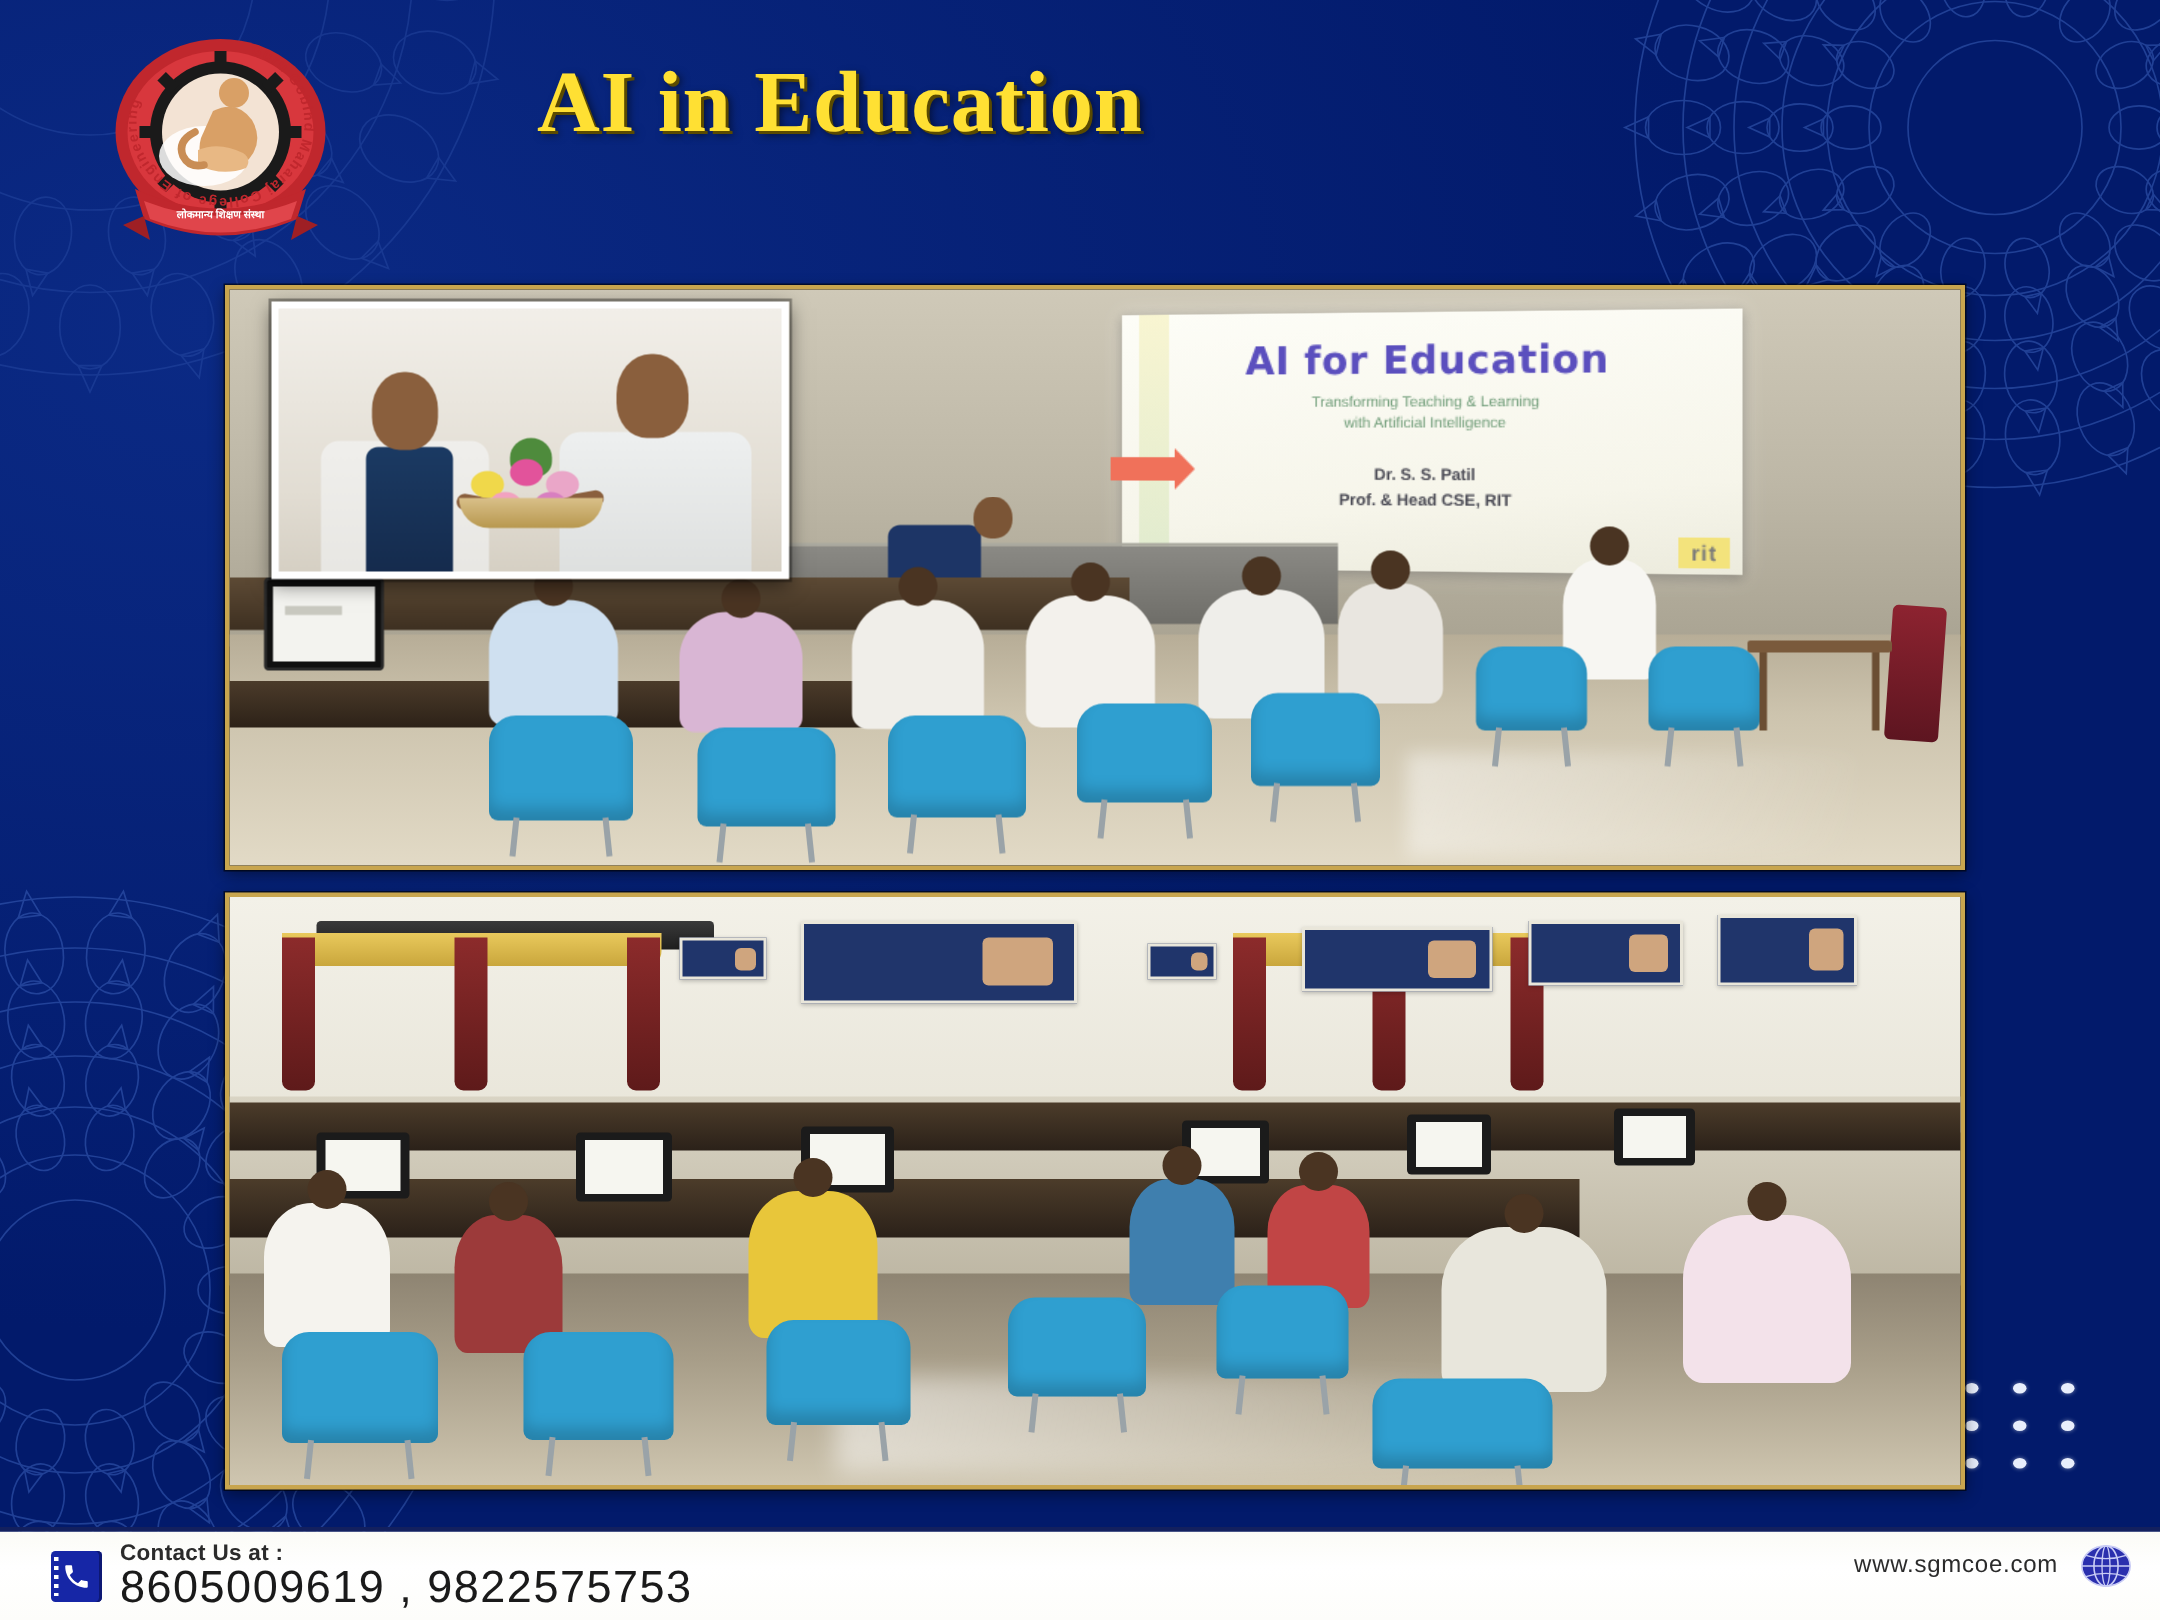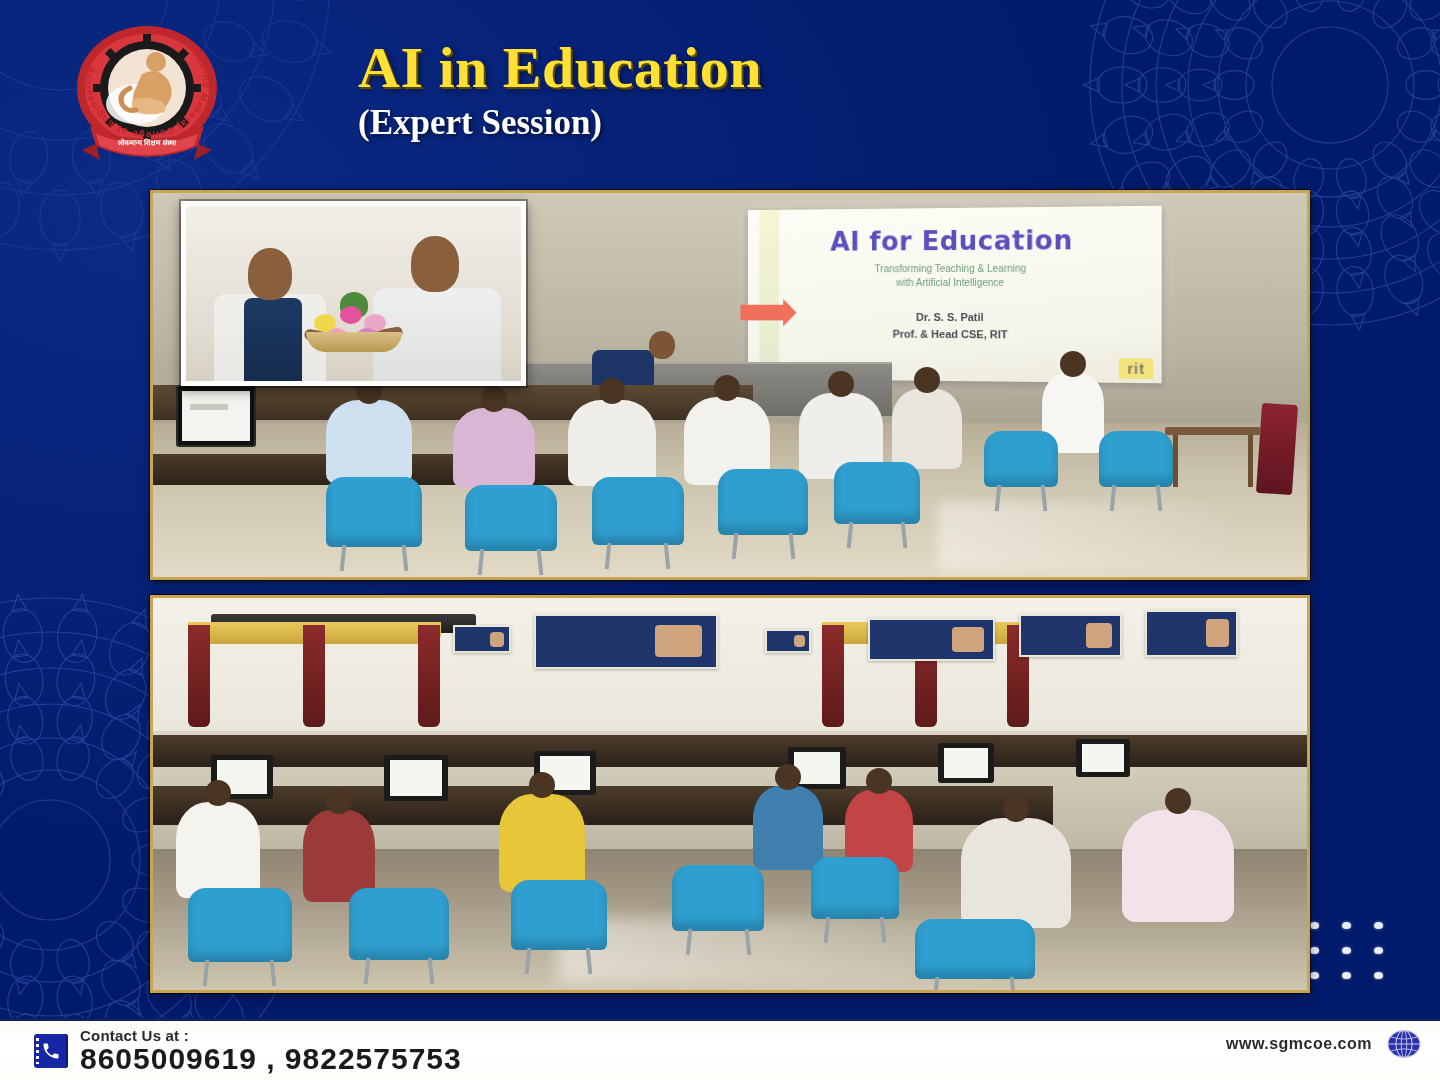--- a/index.html
+++ b/index.html
@@ -301,29 +301,29 @@
   }
   #phone-icon::before{
     content:""; position:absolute; left:2px; top:4px; width:3px; height:26px;
     background:repeating-linear-gradient(180deg,#fff 0 3px,transparent 3px 6px);
   }
   #phone-icon svg { width:20px; height:20px; }
   #contact-text .label {
     font-size:15px; font-weight:bold; color:#2b2b2b; letter-spacing:.2px;
   }
   #contact-text .numbers {
-    font-size:30px; font-weight:bold; color:#1a1a1a; letter-spacing:1px;
+    font-size:30px; font-weight:normal; color:#1a1a1a; letter-spacing:1px;
     line-height:1.05; margin-top:-1px;
   }
   #web-block {
     position:absolute; right:18px; top:6px; display:flex; align-items:center; gap:14px;
   }
   #web-text { text-align:right; }
   #web-text .url {
-    font-size:16px; font-weight:bold; color:#2b2b2b; letter-spacing:.5px;
+    font-size:16px; font-weight:normal; color:#2b2b2b; letter-spacing:.5px;
   }
   #web-text .visit {
     font-size:26px; color:#3a3a3a; letter-spacing:2px; line-height:1.1;
   }
   #globe-icon { width:36px; height:34px; }
 </style>
 </head>
 <body>
 
 <div id="poster">
@@ -817,21 +817,20 @@
       <path d="M140 128 l-14 -6 l-4 16 z" fill="#9e1f24"></path>
       <path id="ringpath" d="M75 10 a56 50 0 1 1 -0.1 0" fill="none"></path>
       <text font-family="Liberation Sans, sans-serif" font-size="9.5" fill="#c0272d" font-weight="bold" letter-spacing="1">
         <textPath href="#ringpath" startOffset="6%">Guru Gobind Maharaj College of Engineering</textPath>
       </text>
     </svg>
   </div>
 
   <div id="title-block">
     <div id="main-title">AI in Education</div>
-    <div id="sub-title">(Expert Session)</div>
   </div>
 
   <div class="photo-frame" id="photo-top">
     <div class="scene">
       <div id="hall-wall"></div>
       <div id="hall-floor"></div>
 
       <div id="projector-screen">
         <div id="slide-band"></div>
         <div id="slide-arrow"></div>

